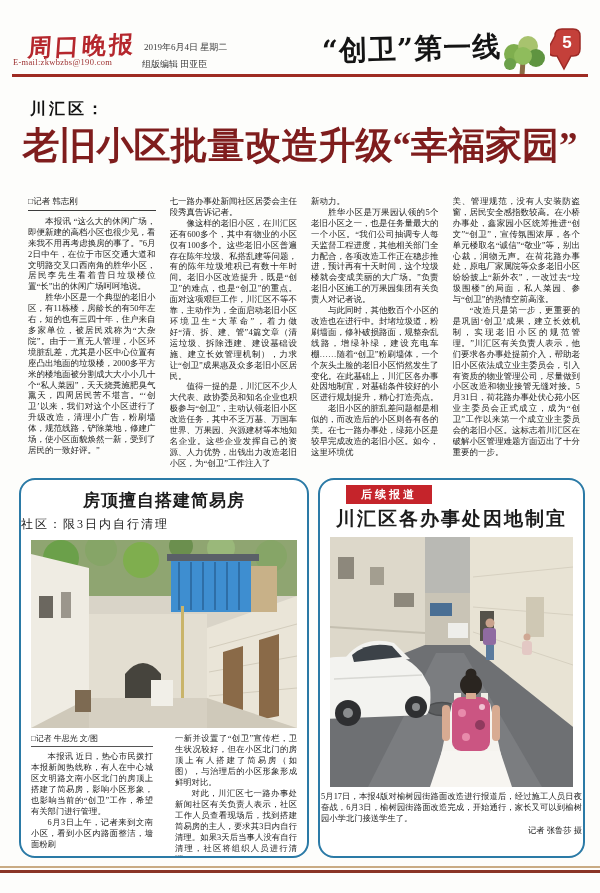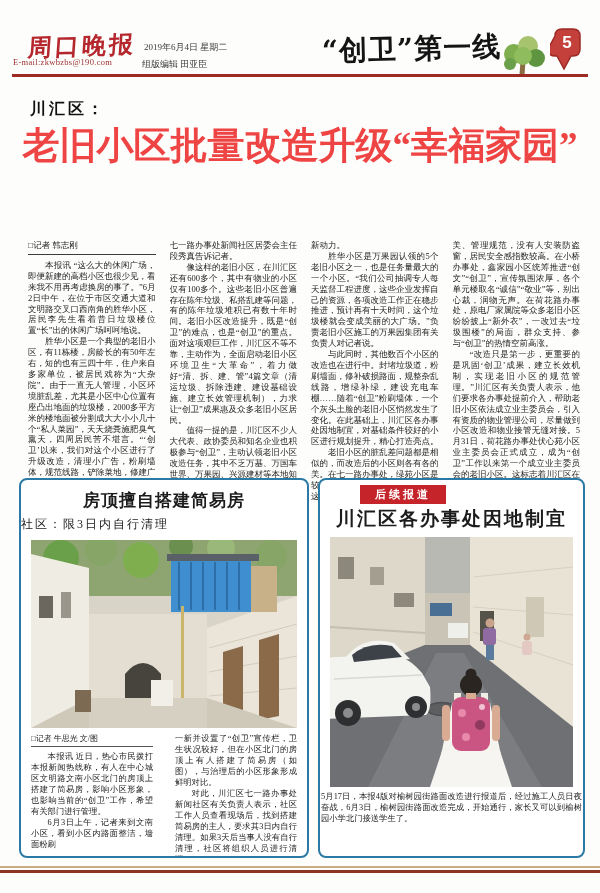--- a/index.html
+++ b/index.html
@@ -29,48 +29,48 @@
   .page-pin .num {
     position:absolute; left:0; top:5px; width:34px; text-align:center;
     color:#fff; font-size:17px; font-weight:bold; font-family:"Liberation Sans",sans-serif;
   }
   .header-rule { position:absolute; left:12px; top:74px; width:576px; height:3px; background:#9e2b23; }
 
   
   .kicker { position:absolute; left:30px; top:99px; font-size:16px; font-weight:bold; letter-spacing:3px; color:#111;font-family:Liberation Serif, serif; }
   .headline {
     position:absolute; left:22px; top:121px; width:556px; text-align:center;
-    font-size:37px; font-weight:900; color:#ef4444; letter-spacing:0;
+    font-size:37px; font-weight:900; color:#7f1d1d; letter-spacing:0;
     font-family:"Liberation Serif",serif; white-space:nowrap;
   }
 
   
-  .columns { position:absolute; left:28px; top:196px; width:552px; height:278px; display:flex; gap:14px;margin-top:44px; }
+  .columns { position:absolute; left:28px; top:196px; width:552px; height:278px; display:flex; gap:14px; }
   .col { flex:1; font-size:8.5px; line-height:10.9px; text-align:justify; overflow:hidden; color:#1d1d1d; }
   .col p { margin:0; text-indent:2em; }
   .col p.noindent { text-indent:0; }
   .byline { font-size:8.5px; border-bottom:1px solid #3c3c3c; padding-bottom:3px; margin-bottom:5px; }
 
   
-  .box { position:absolute; border:2px solid #2b7aa6; border-radius:8px; background:#fff; overflow:hidden; }
+  .box { position:absolute; border:2px solid #2b7aa6; border-radius:16px; background:#fff; overflow:hidden; }
   .box-left  { left:19px;  top:478px; width:290px; height:380px; }
   .box-right { left:318px; top:478px; width:267px; height:380px; }
 
   .lb-title { text-align:center; font-size:17px; font-weight:bold; margin-top:9px;
               font-family:"Liberation Sans",sans-serif; letter-spacing:1px; }
   .lb-sub   { font-size:12px; margin-top:4px; letter-spacing:2px; color:#222; }
   .lb-photo { display:block; margin:7px auto 5px; width:266px; height:188px; }
   .lb-byline { font-size:8px; border-bottom:1px solid #555; padding-bottom:2px; margin-bottom:4px; }
   .lb-cols { display:flex; gap:22px; padding:0 10px; font-size:8.3px; line-height:11px; text-align:justify; }
   .lb-cols .c { flex:1; overflow:hidden; }
   .lb-cols p { margin:0; text-indent:2em; }
   .lb-cols p.noindent { text-indent:0; }
 
   .rb-badge {
-    position:absolute; left:40px; top:5px; background:#c5242b; color:#fff;
+    position:absolute; left:26px; top:5px; background:#c5242b; color:#fff;
     font-size:11px; font-weight:bold; padding:2px 15px; letter-spacing:3px;
     font-family:"Liberation Sans",sans-serif;
   }
   .rb-title { text-align:center; font-size:19px; font-weight:bold; margin-top:26px;
               font-family:"Liberation Sans",sans-serif; letter-spacing:2px; }
   .rb-photo { display:block; margin:5px auto 4px; width:243px; height:250px; }
   .rb-caption { padding:0 1px; font-size:8.3px; line-height:11px; text-align:justify; }
   .rb-caption .lead { text-indent:2em; margin:0; display:inline; }
   .rb-credit { display:block; text-align:right; margin-top:1px; }
 
@@ -118,26 +118,26 @@
       <p>本报讯 “这么大的休闲广场，即便新建的高档小区也很少见，看来我不用再考虑换房的事了。”6月2日中午，在位于市区交通大道和文明路交叉口西南角的胜华小区，居民李先生看着昔日垃圾楼位置“长”出的休闲广场呵呵地说。</p>
       <p>胜华小区是一个典型的老旧小区，有11栋楼，房龄长的有50年左右，短的也有三四十年，住户来自多家单位，被居民戏称为“大杂院”。由于一直无人管理，小区环境脏乱差，尤其是小区中心位置有座凸出地面的垃圾楼，2000多平方米的楼地面被分割成大大小小几十个“私人菜园”，天天烧粪施肥臭气熏天，四周居民苦不堪言。“‘创卫’以来，我们对这个小区进行了升级改造，清理小广告，粉刷墙体，规范线路，铲除菜地，修建广场，使小区面貌焕然一新，受到了居民的一致好评。”</p>
     </div>
     <div class="col">
       <p class="noindent">七一路办事处新闻社区居委会主任段秀真告诉记者。</p>
       <p>像这样的老旧小区，在川汇区还有600多个，其中有物业的小区仅有100多个。这些老旧小区普遍存在陈年垃圾、私搭乱建等问题，有的陈年垃圾堆积已有数十年时间。老旧小区改造提升，既是“创卫”的难点，也是“创卫”的重点。面对这项艰巨工作，川汇区不等不靠，主动作为，全面启动老旧小区环境卫生“大革命”，着力做好“清、拆、建、管”4篇文章（清运垃圾、拆除违建、建设基础设施、建立长效管理机制），力求让“创卫”成果惠及众多老旧小区居民。</p>
       <p>值得一提的是，川汇区不少人大代表、政协委员和知名企业也积极参与“创卫”，主动认领老旧小区改造任务，其中不乏万基、万国车世界、万果园、兴源建材等本地知名企业。这些企业发挥自己的资源、人力优势，出钱出力改造老旧小区，为“创卫”工作注入了</p>
     </div>
     <div class="col">
       <p class="noindent">新动力。</p>
-      <p>胜华小区是万果园认领的5个老旧小区之一，也是任务量最大的一个小区。“我们公司抽调专人每天监督工程进度，这些企业发挥自己的资源，各项改造工作正在稳步推进，预计再有十天时间，这个垃圾楼就会变成美丽的大广场。”负责老旧小区施工的万果园集团有关负责人对记者说。</p>
+      <p>胜华小区是万果园认领的5个老旧小区之一，也是任务量最大的一个小区。“我们公司抽调专人每天监督工程进度，其他相关部门全力配合，各项改造工作正在稳步推进，预计再有十天时间，这个垃圾楼就会变成美丽的大广场。”负责老旧小区施工的万果园集团有关负责人对记者说。</p>
       <p>与此同时，其他数百个小区的改造也在进行中。封堵垃圾道，粉刷墙面，修补破损路面，规整杂乱线路，增绿补绿，建设充电车棚……随着“创卫”粉刷墙体，一个个灰头土脸的老旧小区悄然发生了变化。在此基础上，川汇区各办事处因地制宜，对基础条件较好的小区进行规划提升，精心打造亮点。</p>
       <p>老旧小区的脏乱差问题都是相似的，而改造后的小区则各有各的美。在七一路办事处，绿苑小区是较早完成改造的老旧小区。如今，这里环境优</p>
     </div>
     <div class="col">
-      <p class="noindent">美、管理规范，没有人安装防盗窗，居民安全感指数较高。在小桥办事处，鑫家园小区统筹推进“创文”“创卫”，宣传氛围浓厚，各个单元楼取名“诚信”“敬业”等，别出心裁，润物无声。在荷花路办事处，原电厂家属院等众多老旧小区纷纷披上“新外衣”，一改过去“垃圾围楼”的局面，群众支持、参与“创卫”的热情空前高涨。</p>
+      <p class="noindent">美、管理规范，没有人安装防盗窗，居民安全感指数较高。在小桥办事处，鑫家园小区统筹推进“创文”“创卫”，宣传氛围浓厚，各个单元楼取名“诚信”“敬业”等，别出心裁，润物无声。在荷花路办事处，原电厂家属院等众多老旧小区纷纷披上“新外衣”，一改过去“垃圾围楼”的局面，私人菜园、参与“创卫”的热情空前高涨。</p>
       <p>“改造只是第一步，更重要的是巩固‘创卫’成果，建立长效机制，实现老旧小区的规范管理。”川汇区有关负责人表示，他们要求各办事处提前介入，帮助老旧小区依法成立业主委员会，引入有资质的物业管理公司，尽量做到小区改造和物业接管无缝对接。5月31日，荷花路办事处伏心苑小区业主委员会正式成立，成为“创卫”工作以来第一个成立业主委员会的老旧小区。这标志着川汇区在破解小区管理难题方面迈出了十分重要的一步。</p>
     </div>
   </div>
 
   <div class="box box-left">
     <div class="lb-title">房顶擅自搭建简易房</div>
     <div class="lb-sub">社区：限3日内自行清理</div>
 
     <svg class="lb-photo" viewBox="0 0 266 188">
       <rect width="266" height="188" fill="#d9d4c8"></rect>
@@ -242,18 +242,19 @@
       <circle cx="150" cy="188" r="5" fill="#8f3a5e"></circle>
       <circle cx="136" cy="200" r="4" fill="#e88bab"></circle>
       <circle cx="152" cy="170" r="3" fill="#f0c2d2"></circle>
       <circle cx="141" cy="148" r="11" fill="#2a2520"></circle>
       <circle cx="141" cy="137" r="5.5" fill="#2a2520"></circle>
       <rect x="136" y="156" width="10" height="6" fill="#d8ab92"></rect>
     </svg>
 
     <div class="rb-caption">
       <p class="lead">5月17日，本报4版对榆树园街路面改造进行报道后，经过施工人员日夜奋战，6月3日，榆树园街路面改造完成，开始通行，家长又可以到榆树园小学北门接送学生了。</p>
+      <span class="rb-credit">记者 张鲁莎 摄</span>
     </div>
   </div>
 
   <div class="rule-tan"></div>
   <div class="rule-red"></div>
 </div>
 
 </body></html>

